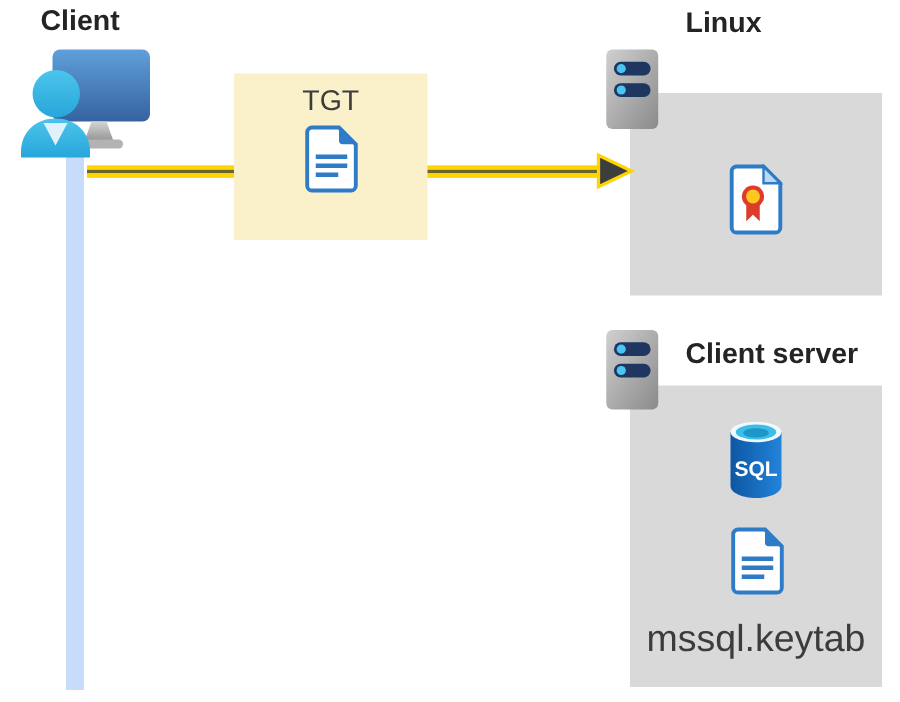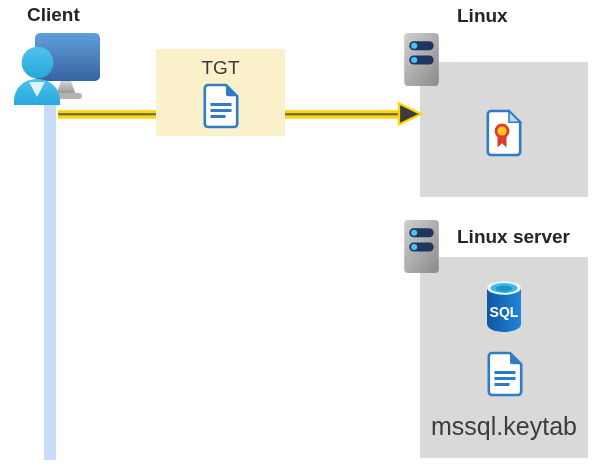--- a/index.html
+++ b/index.html
@@ -11,21 +11,21 @@
   .bold-label{font-weight:700;font-size:19px;color:#242424;line-height:23px;}
   .plain-label{font-weight:400;font-size:25px;color:#3c3c3c;}
   
   .client-label{left:27px;top:3px;}
   .client-icon{left:12px;top:28px;z-index:3;}
   .vline{left:44px;top:96px;width:12px;height:364px;background:#c6dcf8;z-index:1;}
   
   .arrow{left:58px;top:100px;z-index:2;}
   
   .token-box{
-    left:156px;top:49px;width:129px;height:87px;background:#faf1cb;z-index:3;
+    left:156px;top:49px;width:129px;height:111px;background:#faf1cb;z-index:3;
     display:flex;justify-content:center;gap:12px;padding-top:8px;box-sizing:border-box;
   }
   .token-col{width:46px;display:flex;flex-direction:column;align-items:center;}
   .token-col .tok-label{font-size:19px;color:#3c3c3c;margin-bottom:4px;}
   
   .panel{background:#d9d9d9;z-index:0;}
   .dc-panel{left:420px;top:62px;width:168px;height:135px;}
   .linux-panel{left:420px;top:257px;width:168px;height:201px;}
   .server-icon{z-index:4;}
   .dc-server{left:403px;top:32px;}
@@ -130,21 +130,21 @@
           <stop offset="1" stop-color="#8a8a8a"></stop>
       </linearGradient>
     </defs>
     <rect x="1" y="1" width="34" height="52" rx="4" fill="url(#srv2)"></rect>
     <rect x="6" y="9" width="24" height="9" rx="4.5" fill="#1e3660"></rect>
     <circle cx="10.8" cy="13.5" r="3" fill="#4ac4f2"></circle>
     <rect x="6" y="23" width="24" height="9" rx="4.5" fill="#1e3660"></rect>
     <circle cx="10.8" cy="27.5" r="3" fill="#4ac4f2"></circle>
   </svg>
 
-  <div class="abs bold-label linux-label">Linux server</div>
+  <div class="abs bold-label linux-label">Client server</div>
 
   <svg class="abs sql-icon" width="38" height="52" viewBox="0 0 38 52">
     <defs>
       <linearGradient id="sqlbody" x1="0" y1="0" x2="1" y2="0">
         <stop offset="0" stop-color="#0d57a3"></stop>
           <stop offset="1" stop-color="#2284da"></stop>
       </linearGradient>
     </defs>
     <path d="M2 8 v36 c0 4.4 7.6 8 17 8 s17 -3.6 17 -8 V8 Z" fill="url(#sqlbody)"></path>
     <ellipse cx="19" cy="8" rx="17" ry="6.8" fill="#eff9fe"></ellipse>

